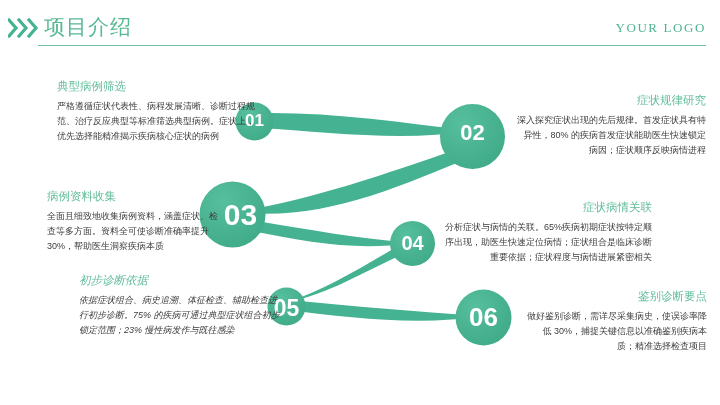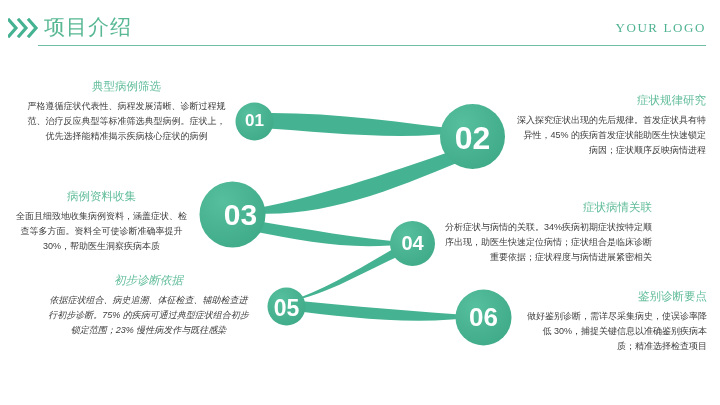--- a/index.html
+++ b/index.html
@@ -79,21 +79,21 @@
     color: #62bd9b;
     line-height: 16px;
     margin-bottom: 5px;
     white-space: nowrap;
   }
   .block p {
     font-size: 9px;
     color: #3d3d3d;
     line-height: 15px;
   }
-  .ta-r { text-align: center; }
+  .ta-r { text-align: left; margin-left: 33px; }
   .ta-l { text-align: right; }
 </style>
 </head>
 <body>
 
 <div id="slide">
 
   <div class="header">
     <div class="chev-wrap">
       <svg width="34" height="20" viewBox="0 0 34 20">
@@ -127,44 +127,44 @@
 
     <circle cx="254.5" cy="121.5" r="19" fill="url(#gr1)"></circle>
     <circle cx="472.5" cy="136.5" r="32.5" fill="url(#gr1)"></circle>
     <circle cx="232.5" cy="214.5" r="33" fill="url(#gr1)"></circle>
     <circle cx="412.5" cy="243.5" r="22.5" fill="url(#gr1)"></circle>
     <circle cx="286.5" cy="306.5" r="19" fill="url(#gr1)"></circle>
     <circle cx="483.5" cy="317.5" r="28" fill="url(#gr1)"></circle>
   </svg>
 
   <div class="num" style="left:234px; top:112px; width:41px; font-size:17px;">01</div>
-  <div class="num" style="left:440px; top:122px; width:65px; font-size:32px;">02</div>
+  <div class="num" style="left:440px; top:122px; width:65px; font-size:22px;">02</div>
   <div class="num" style="left:200px; top:200px; width:65px; font-size:30px;padding-left:16px;">03</div>
   <div class="num" style="left:390px; top:233px; width:45px; font-size:20px;text-align:center;">04</div>
   <div class="num" style="left:266px; top:297px; width:41px; font-size:23px;">05</div>
   <div class="num" style="left:456px; top:304px; width:55px; font-size:26px;">06</div>
 
   <div class="block ta-r" style="left:24px; top:78px; width:205px;">
     <h3>典型病例筛选</h3>
     <p>严格遵循症状代表性、病程发展清晰、诊断过程规范、治疗反应典型等标准筛选典型病例。症状上，优先选择能精准揭示疾病核心症状的病例</p>
   </div>
 
   <div class="block ta-l" style="left:516px; top:92px; width:190px;">
     <h3>症状规律研究</h3>
-    <p>深入探究症状出现的先后规律。首发症状具有特异性，45% 的疾病首发症状能助医生快速锁定病因；症状顺序反映病情进程</p>
+    <p>深入探究症状出现的先后规律。首发症状具有特异性，80% 的疾病首发症状能助医生快速锁定病因；症状顺序反映病情进程</p>
   </div>
 
   <div class="block ta-r" style="left:14px; top:188px; width:175px;">
     <h3>病例资料收集</h3>
     <p>全面且细致地收集病例资料，涵盖症状、检查等多方面。资料全可使诊断准确率提升30%，帮助医生洞察疾病本质</p>
   </div>
 
   <div class="block ta-l" style="left:437px; top:199px; width:215px;">
     <h3>症状病情关联</h3>
-    <p>分析症状与病情的关联。34%疾病初期症状按特定顺序出现，助医生快速定位病情；症状组合是临床诊断重要依据；症状程度与病情进展紧密相关</p>
+    <p>分析症状与病情的关联。65%疾病初期症状按特定顺序出现，助医生快速定位病情；症状组合是临床诊断重要依据；症状程度与病情进展紧密相关</p>
   </div>
 
   <div class="block ta-r" style="left:46px; top:272px; width:205px;font-style:italic;">
     <h3>初步诊断依据</h3>
     <p>依据症状组合、病史追溯、体征检查、辅助检查进行初步诊断。75% 的疾病可通过典型症状组合初步锁定范围；23% 慢性病发作与既往感染</p>
   </div>
 
   <div class="block ta-l" style="left:527px; top:288px; width:180px;">
     <h3>鉴别诊断要点</h3>
     <p>做好鉴别诊断，需详尽采集病史，使误诊率降低 30%，捕捉关键信息以准确鉴别疾病本质；精准选择检查项目</p>

